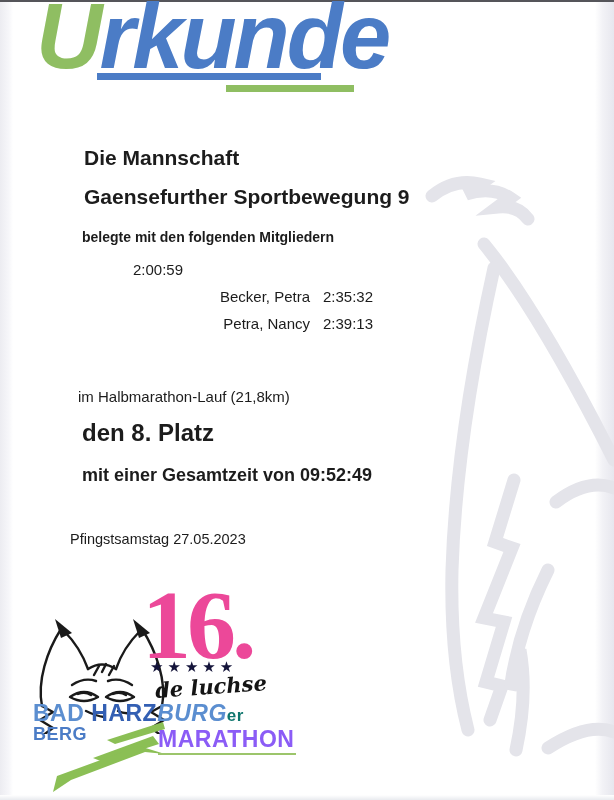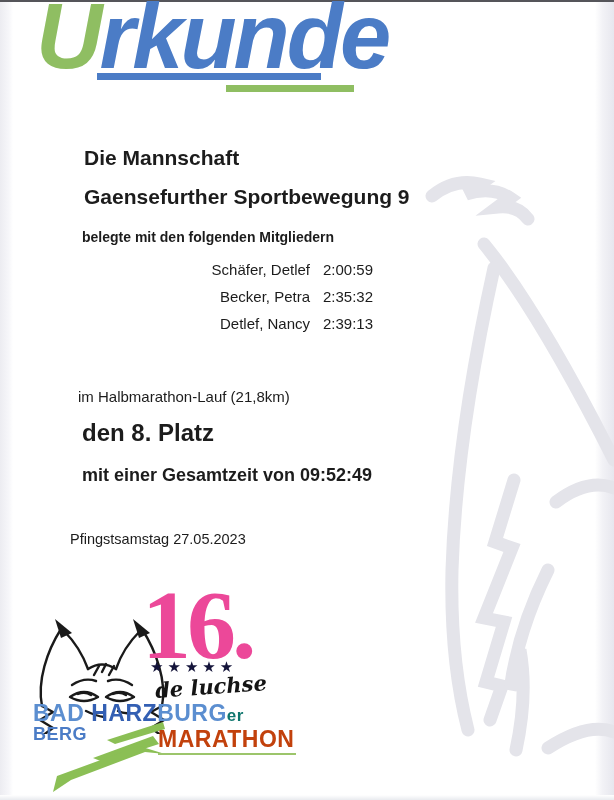--- a/index.html
+++ b/index.html
@@ -47,26 +47,26 @@
   .edition{position:absolute;left:142px;top:576px;font-family:"Liberation Serif", serif;
     font-weight:bold;font-size:98px;line-height:1;color:#ec4899;letter-spacing:-4px;}
   .stars{position:absolute;left:150px;top:658px;font-size:15px;letter-spacing:4px;
     color:#14143a;white-space:nowrap;}
   .script-name{position:absolute;left:155px;top:674px;font-family:"DejaVu Serif", serif;
     font-style:italic;font-weight:bold;font-size:21px;color:#141414;transform:rotate(-4deg);}
   .logo-line1{position:absolute;left:33px;top:700px;font-size:23px;font-weight:bold;
     white-space:nowrap;letter-spacing:0.5px;}
   .c-bad{color:#5b8ed0;}
   .c-harz{color:#335fb3;}
-  .c-burg{color:#5b8ed0;}
+  .c-burg{color:#5b8ed0;font-style:italic;}
   .c-er{color:#0f766e;font-size:17px;}
   .logo-berg{position:absolute;left:33px;top:724px;font-size:18px;font-weight:bold;
     color:#4b7cc6;letter-spacing:0.5px;}
   .logo-marathon{position:absolute;left:158px;top:726px;font-size:23px;font-weight:bold;
-    color:#c2410c;letter-spacing:0.5px;}
+    color:#8b5cf6;letter-spacing:0.5px;}
   .marathon-underline{position:absolute;left:158px;top:753px;width:138px;height:2px;background:#9cc56b;}
   .swoosh{position:absolute;left:45px;top:718px;width:130px;height:78px;}
 </style>
 </head>
 <body>
 
 <div class="edge-top"></div>
 <div class="edge-left"></div>
 <div class="edge-right"></div>
 <div class="edge-bottom"></div>
@@ -86,29 +86,28 @@
 </div>
 <div class="bar-blue"></div>
 <div class="bar-green"></div>
 
 <div class="t-mannschaft">Die Mannschaft</div>
 <div class="t-team">Gaensefurther Sportbewegung 9</div>
 <div class="t-intro">belegte mit den folgenden Mitgliedern</div>
 
 <div class="members">
   <div class="member-row">
-    <span class="member-name">Schäfer, Detlef</span>
     <span class="member-time">2:00:59</span>
   </div>
   <div class="member-row">
     <span class="member-name">Becker, Petra</span>
     <span class="member-time">2:35:32</span>
   </div>
   <div class="member-row">
-    <span class="member-name">Detlef, Nancy</span>
+    <span class="member-name">Petra, Nancy</span>
     <span class="member-time">2:39:13</span>
   </div>
 </div>
 
 <div class="t-event">im Halbmarathon-Lauf (21,8km)</div>
 <div class="t-place">den 8. Platz</div>
 <div class="t-total">mit einer Gesamtzeit von 09:52:49</div>
 <div class="t-date">Pfingstsamstag 27.05.2023</div>
 
 <svg class="lynx" viewBox="0 0 150 120" fill="none" stroke="#1a1a1a" stroke-width="2.4" stroke-linecap="round" stroke-linejoin="round">

